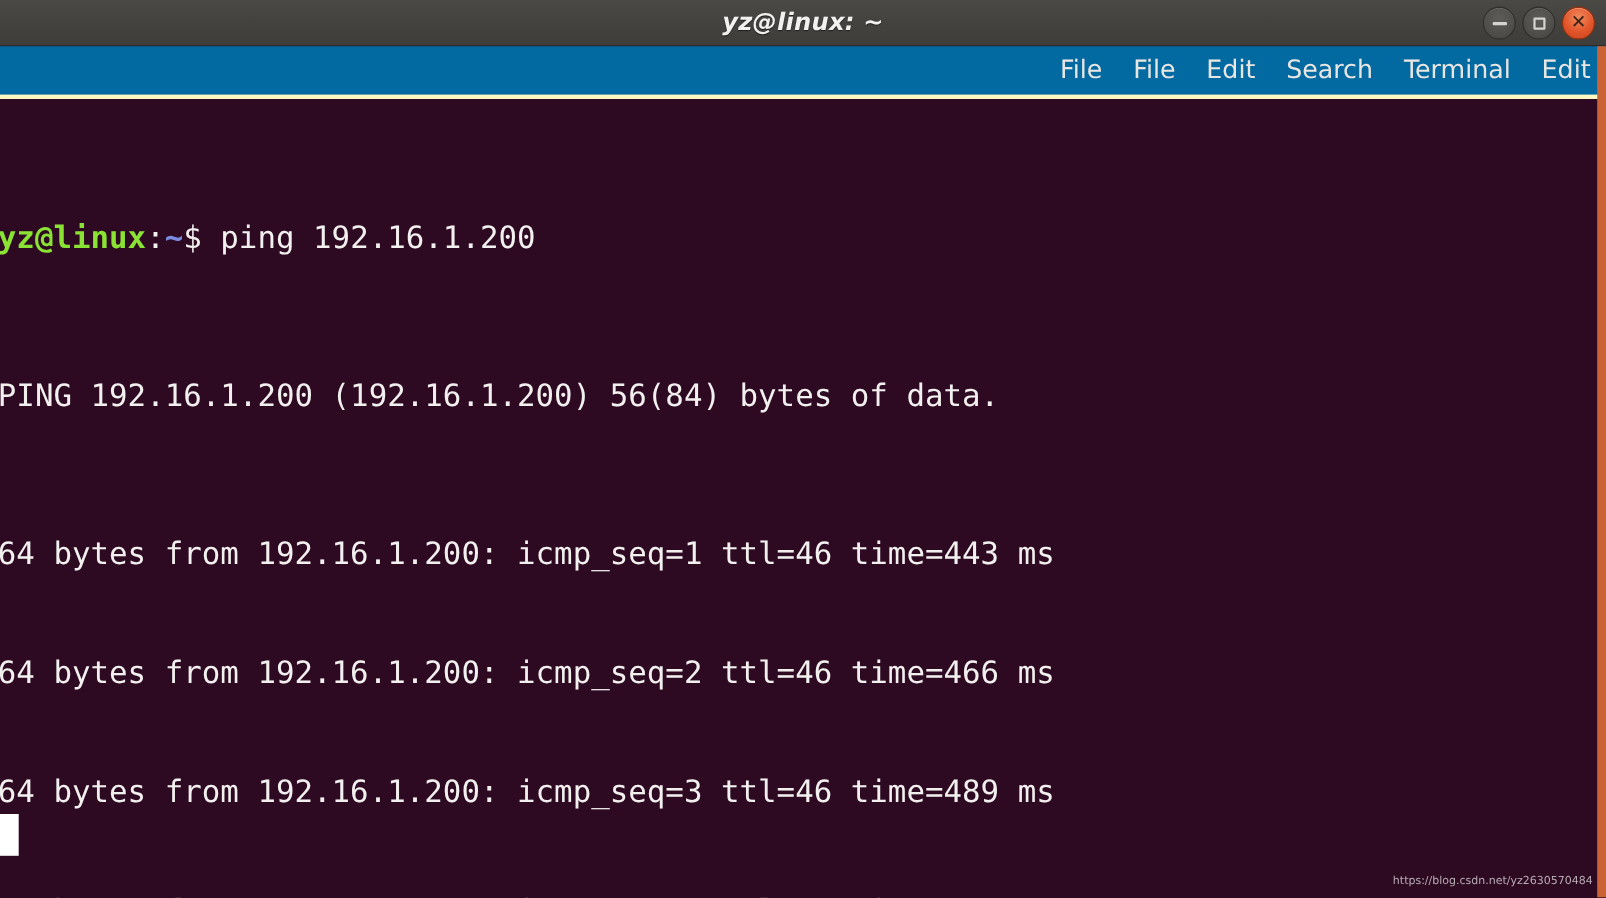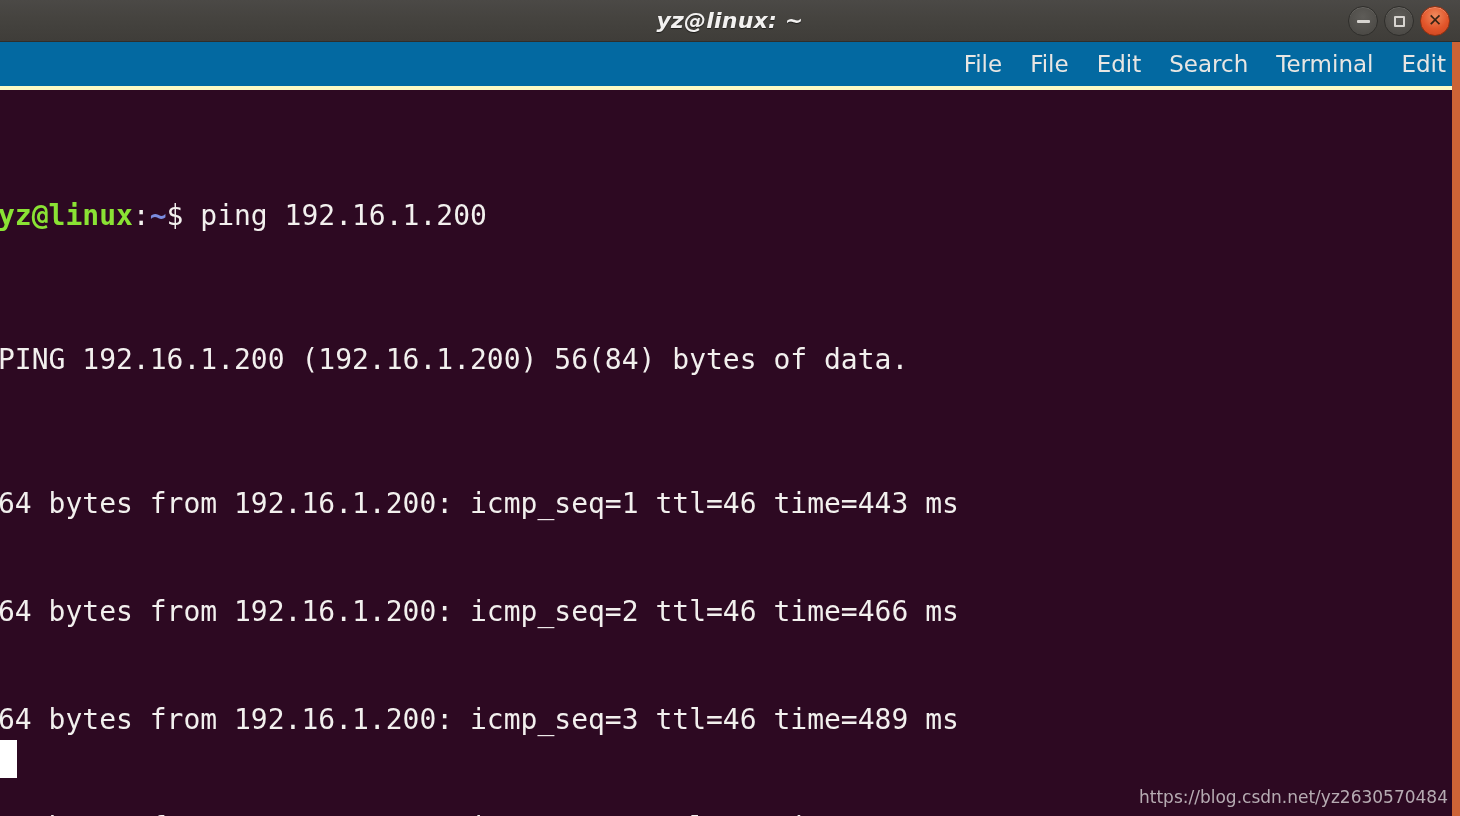--- a/index.html
+++ b/index.html
@@ -167,21 +167,21 @@
     width: 8px;
     height: 774px;
     background: #cc6336;
   }
 
   .watermark {
     position: absolute;
     right: 12px;
     bottom: 9px;
     font-family: "DejaVu Sans", sans-serif;
-    font-size: 17px;
+    font-size: 10px;
     color: #c9c2c6;
     opacity: 0.88;
     user-select: none;
     white-space: nowrap;
   }
 </style>
 </head>
 <body>
 
 <div id="app">

